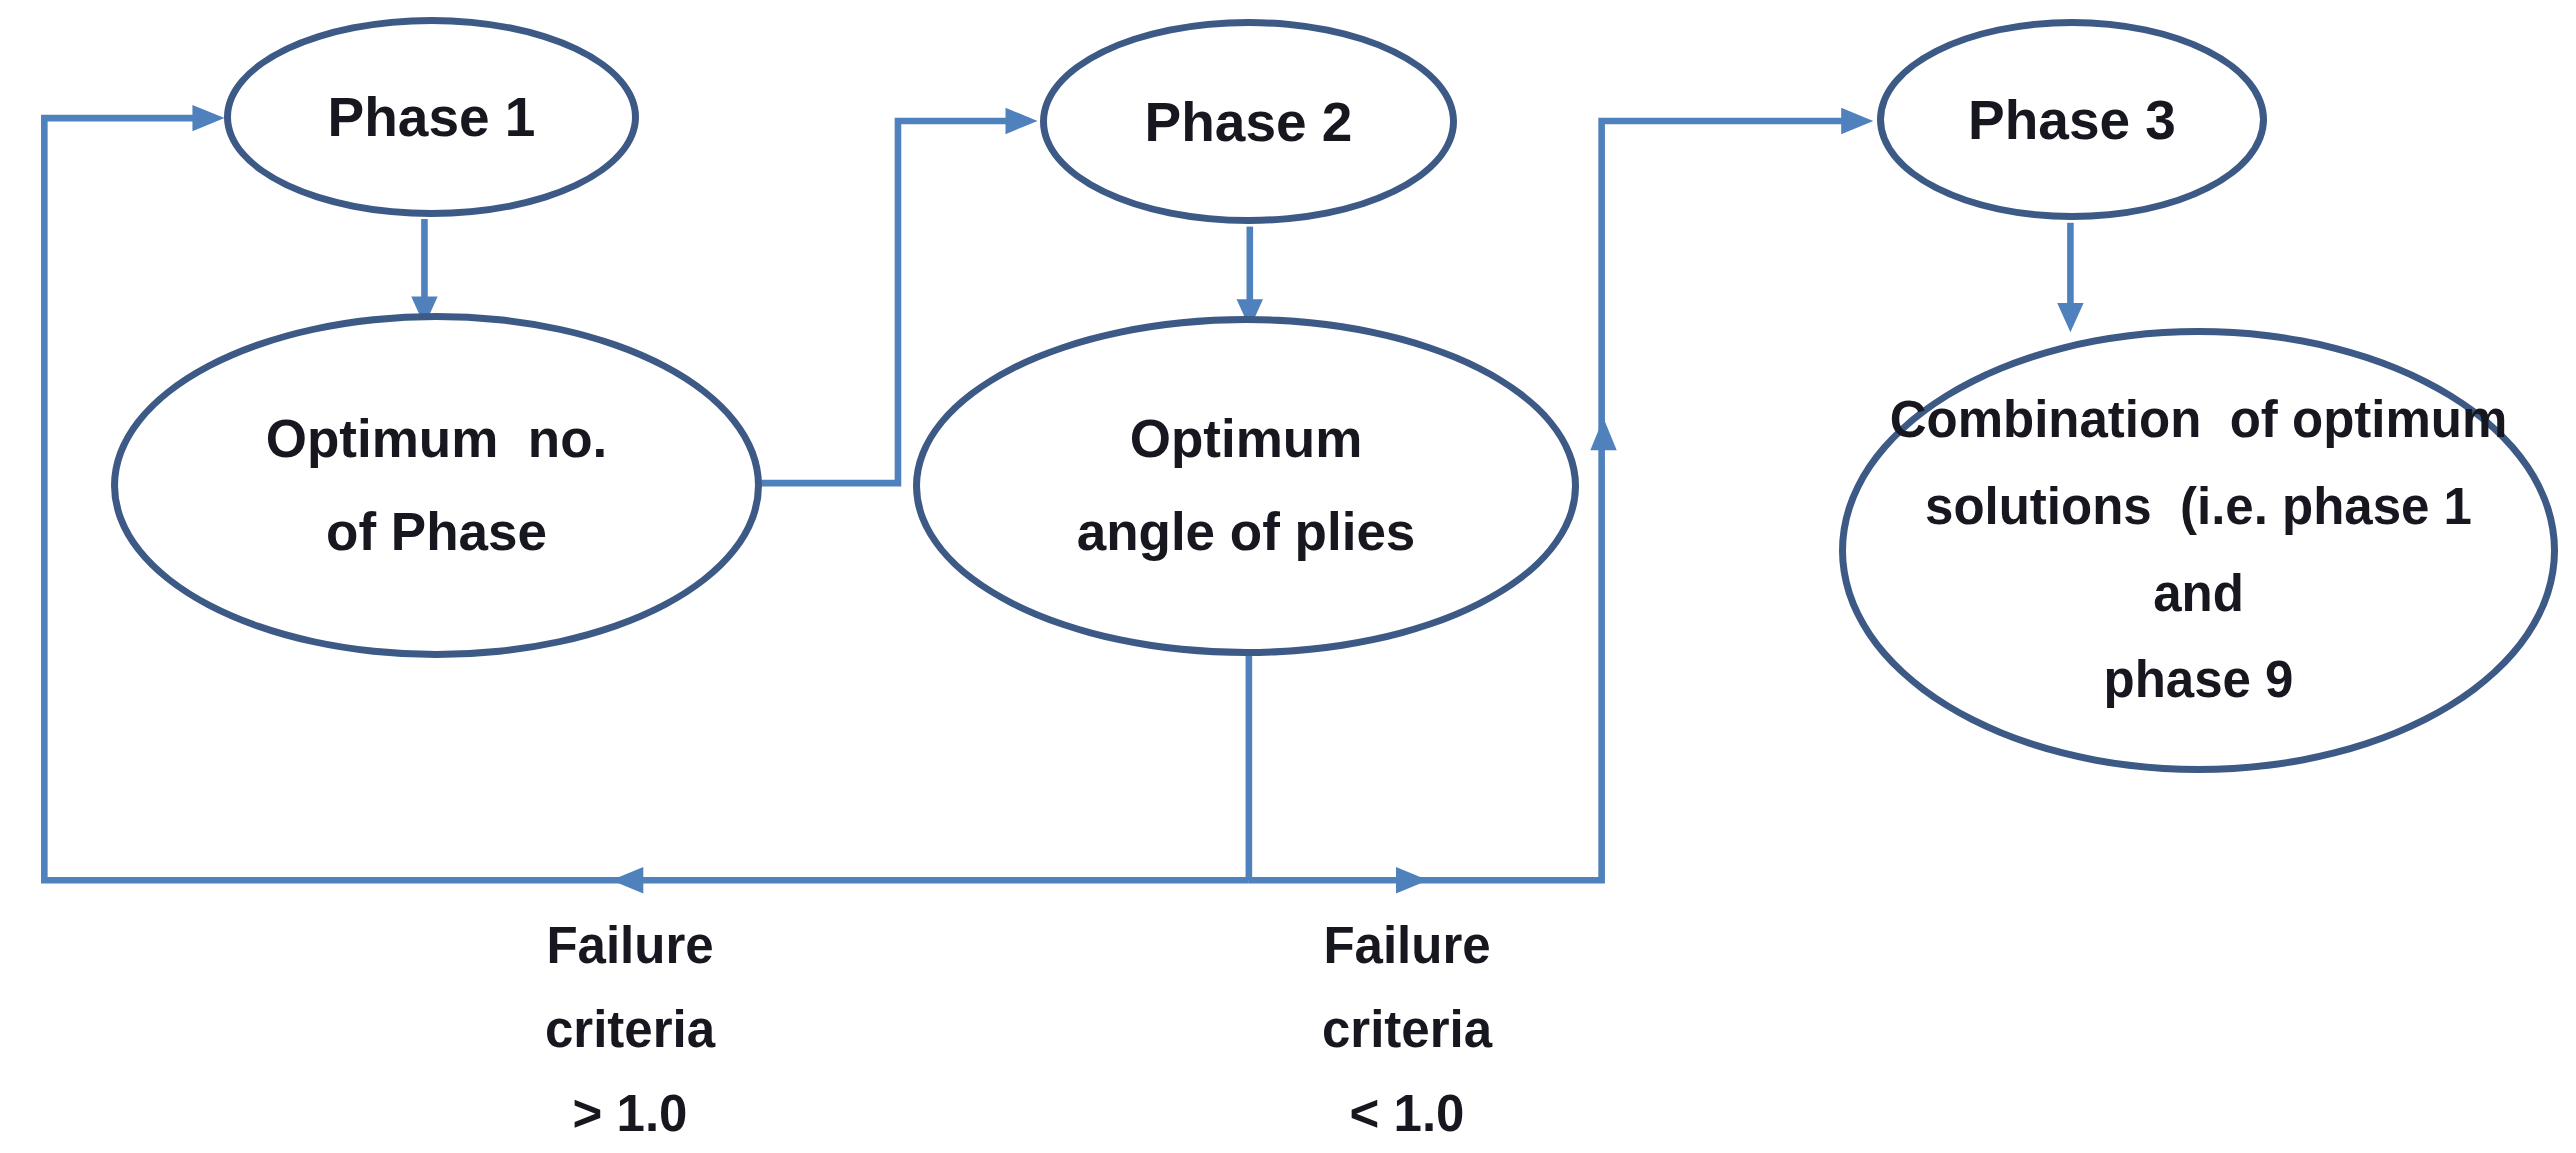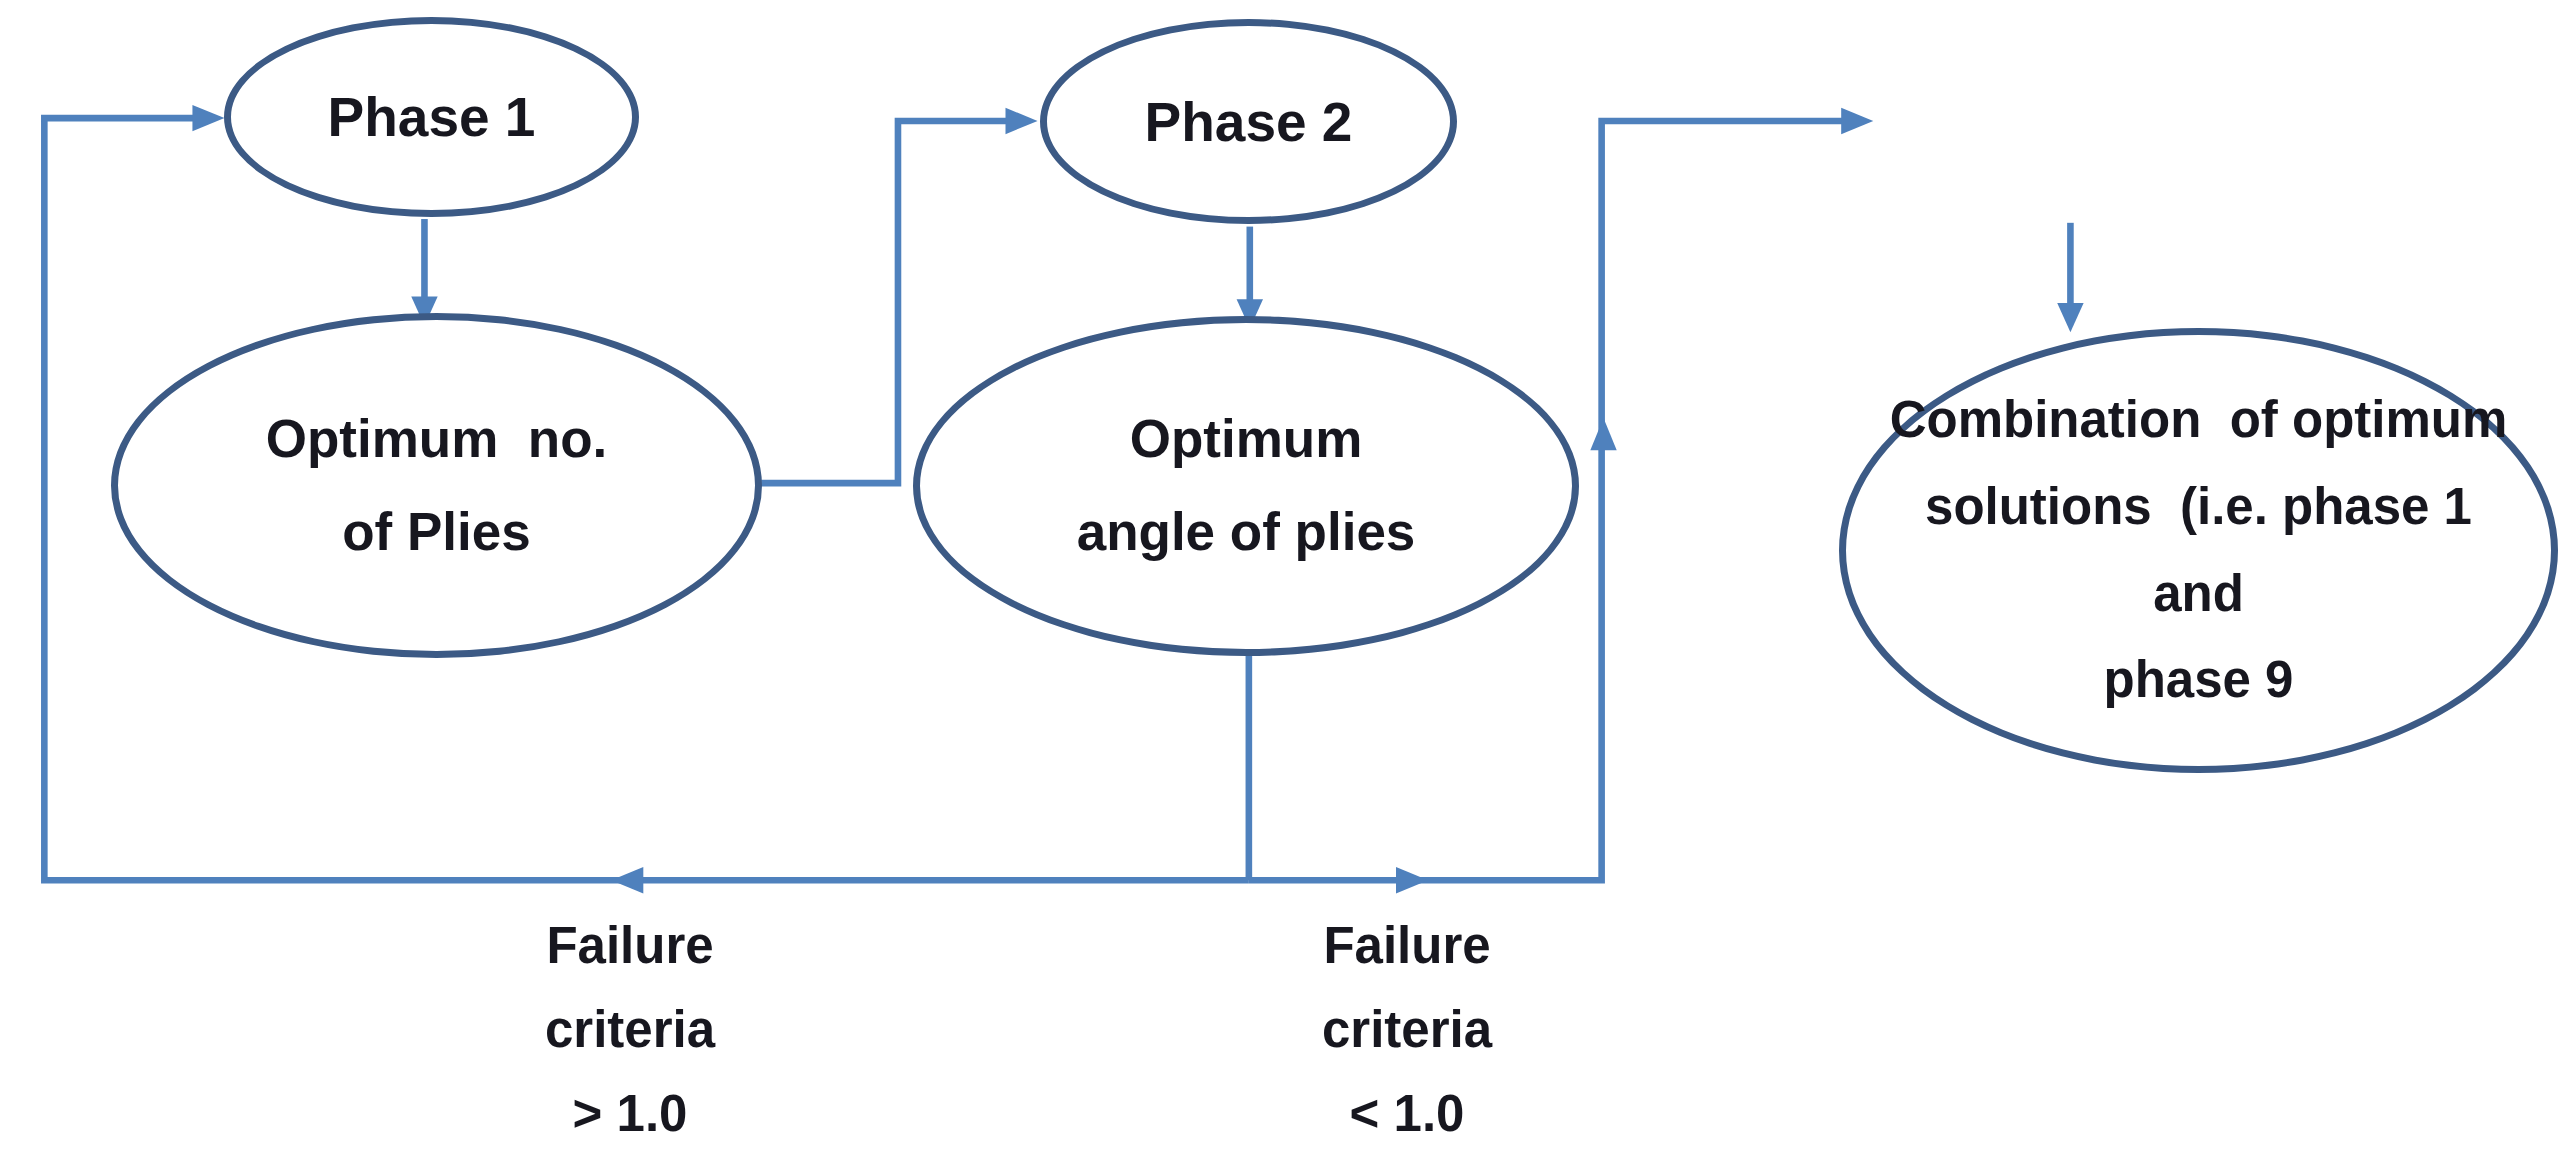--- a/index.html
+++ b/index.html
@@ -87,32 +87,35 @@
     <polygon points="1700,443 1686,477 1714,477"></polygon>
     <polygon points="1986,128 1952,114 1952,142"></polygon>
   </svg>
 
   <div class="node phase" id="node-phase1">
     <span class="node-label">Phase 1</span>
   </div>
 
   <div class="node big" id="node-plies">
     <span class="node-label">Optimum  no.
-of Plies</span>
+of Phase</span>
   </div>
 
   <div class="node phase" id="node-phase2">
     <span class="node-label">Phase 2</span>
   </div>
 
   <div class="node big" id="node-angle">
     <span class="node-label">Optimum
 angle of plies</span>
   </div>
 
+  <div class="node phase" id="node-phase3">
+    <span class="node-label">Phase 3</span>
+  </div>
 
   <div class="node big" id="node-combo">
     <span class="node-label">Combination  of optimum
 solutions  (i.e. phase 1 and
 phase 9</span>
   </div>
 
   <div class="edge-label" id="label-fail-gt">Failure
 criteria
 &gt; 1.0</div>

